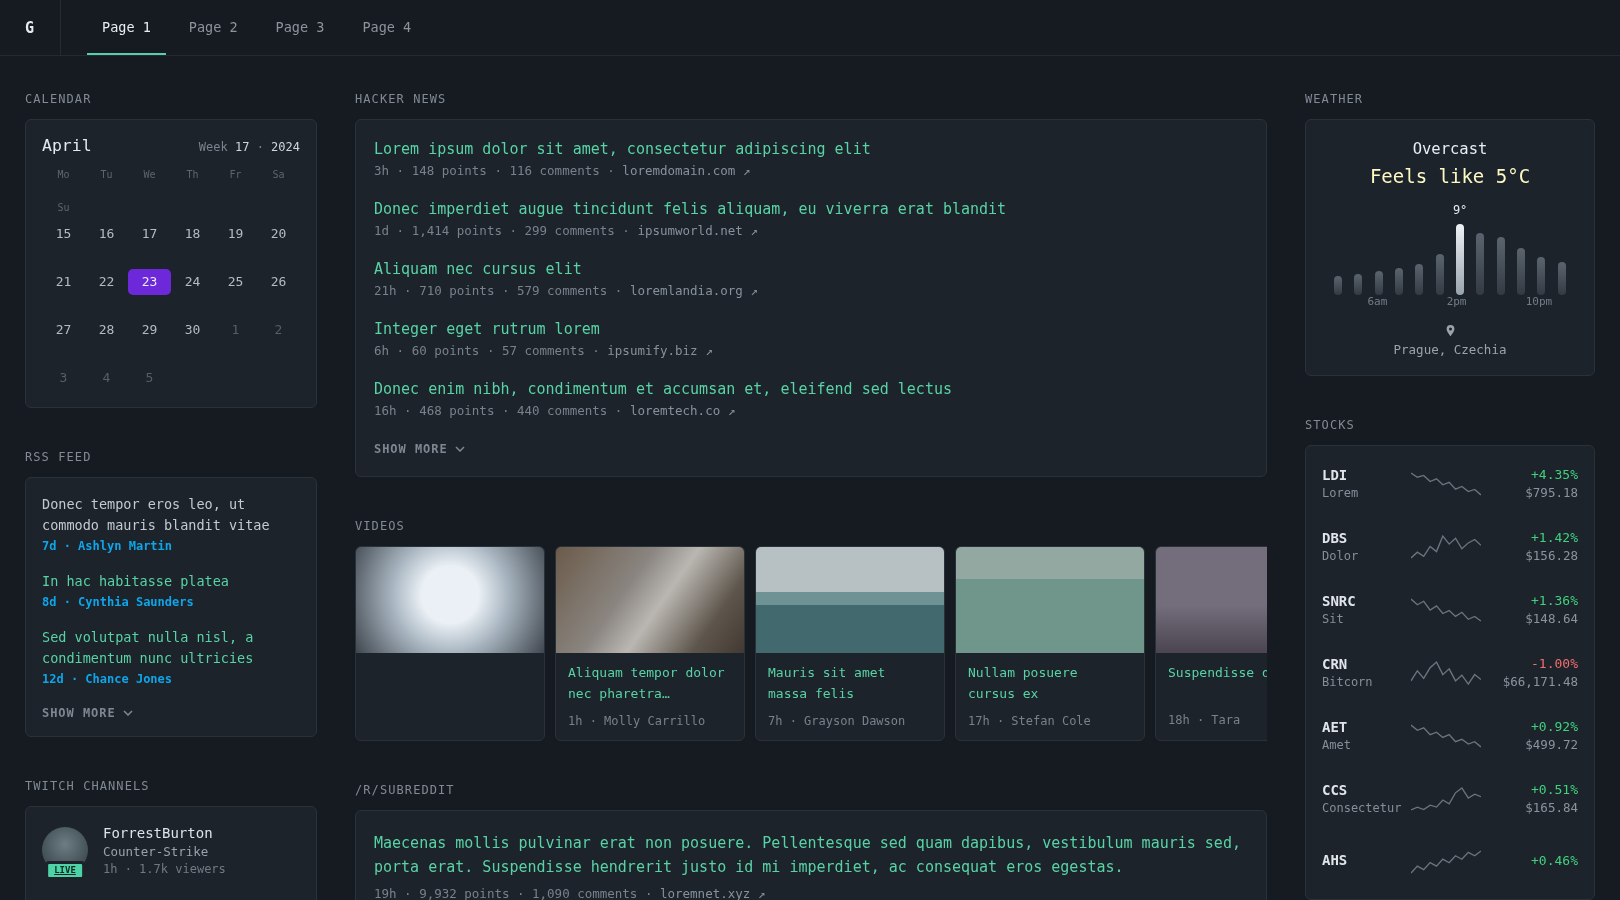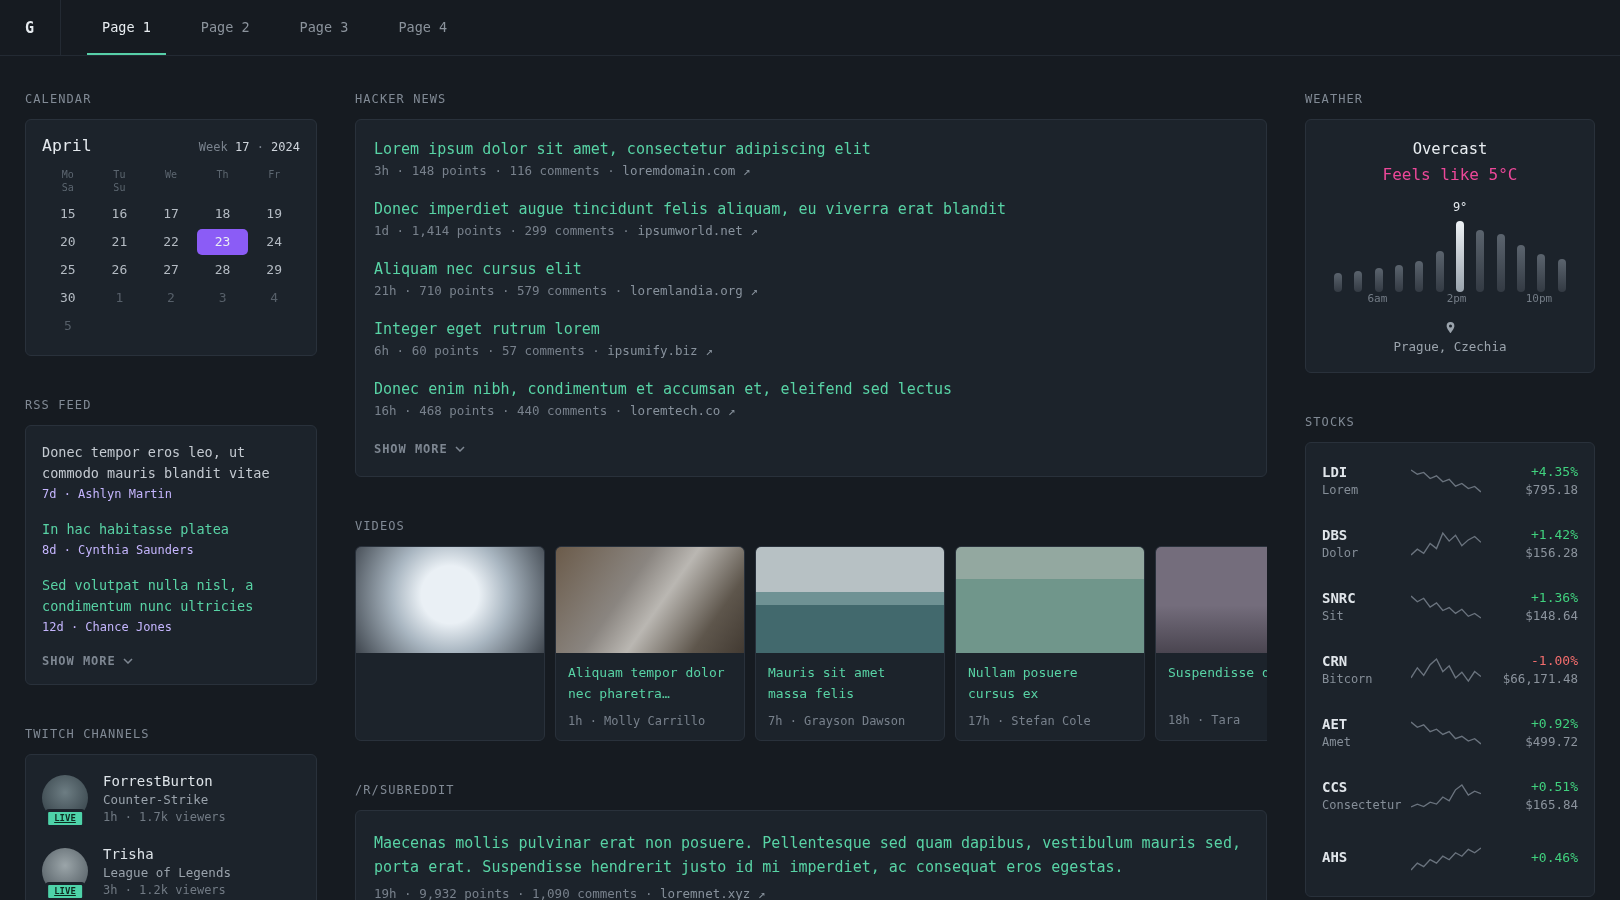--- a/index.html
+++ b/index.html
@@ -15,21 +15,21 @@
   
   .topbar {
     height:56px; display:flex; align-items:stretch;
     padding:0 25px; border-bottom:1px solid #232a33;
   }
   .logo {
     display:flex; align-items:center; padding-right:26px; margin-right:26px;
     border-right:1px solid #232a33;
     color:#e6ebef; font-weight:bold; font-size:15px;
   }
-  .tabs { display:flex; gap:20px; }
+  .tabs { display:flex; gap:8px; }
   .tab {
     display:flex; align-items:center; padding:0 15px;
     color:#8b939c; font-size:13.5px; border-bottom:2px solid transparent;
   }
   .tab.active { color:#e8edf1; border-bottom-color:#57cfa8; }
 
   
   main { display:flex; gap:38px; padding:36px 25px 0 25px; }
   .col-left  { width:292px; flex:none; }
   .col-center{ flex:1; min-width:0; }
@@ -43,36 +43,36 @@
     background:#1c232b; border:1px solid #29313b; border-radius:6px;
   }
 
   
   .cal-card { padding:16px; }
   .cal-head { display:flex; justify-content:space-between; align-items:baseline; margin-bottom:14px;gap:12px; }
   .cal-month { font-size:16.5px; color:#e4e9ee; }
   .cal-week { font-size:12px; }
   .dimtxt { color:#79828d; }
   .littxt { color:#cfd5dc; }
-  .cal-grid { display:grid; grid-template-columns:repeat(5,1fr); row-gap:2px; }
+  .cal-grid { display:grid; grid-template-columns:repeat(6,1fr); row-gap:22px; }
   .dow { text-align:center; font-size:10px; color:#5c6670; }
   .cal-dow { margin-bottom:8px; }
   .day {
     text-align:center; font-size:13px; color:#b4bbc3;
     height:26px; line-height:26px; border-radius:5px;
   }
-  .day.selected { background:#8b5cf6; color:#e9eef2; }
+  .day.selected { background:#6d28d9; color:#e9eef2; }
   .day.muted { color:#565f69; }
 
   
   .rss-card { padding:16px; }
   .feed-item { margin-bottom:18px; }
   .item-title { display:block; color:#58d3a5; font-size:13.5px; line-height:1.55; margin-bottom:3px; }
   .item-title.read { color:#c4cad1; }
-  .item-meta { color:#c4b5fd; font-size:12px; }
+  .item-meta { color:#0ea5e9; font-size:12px;font-weight:bold; }
   .show-more {
     background:none; border:none; color:#7e8792; font-family:inherit;
     font-size:12px; font-weight:bold; letter-spacing:.08em;
     display:inline-flex; align-items:center; gap:7px; cursor:pointer; margin-top:2px;
   }
 
   
   .twitch-card { padding:18px 16px; }
   .channel { display:flex; gap:15px; align-items:center; margin-bottom:22px; }
   .av-wrap { position:relative; flex:none; width:46px; }
@@ -110,21 +110,21 @@
   .vtitle { display:block; color:#58d3a5; font-size:13px; line-height:1.6; margin-bottom:9px; min-height:41px; }
   .vmeta { color:#78818c; font-size:12px; }
 
   
   .sub-card { padding:20px 18px; }
   .sub-title { display:block; color:#58d3a5; font-size:15px; line-height:1.62; margin-bottom:7px; }
 
   
   .weather-card { padding:20px 18px 18px; text-align:center; }
   .w-cond { color:#e8edf1; font-size:15.5px; margin-bottom:7px; }
-  .w-feels { color:#ec4899; font-size:16px; }
+  .w-feels { color:#fef9c3; font-size:19px; }
   .w-chart { display:flex; align-items:flex-end; margin-top:34px; height:74px; padding:0 4px; }
   .wcol { flex:1; position:relative; display:flex; justify-content:center; align-items:flex-end; height:100%; }
   .wbar { width:8px; border-radius:4px; background:linear-gradient(180deg, #5b646e, #333a43); }
   .wbar.hot { background:linear-gradient(180deg, #eef2f5, #99a3ad); }
   .wlabel {
     position:absolute; top:-18px; left:50%; transform:translateX(-50%);
     color:#e6ebf0; font-size:12px; white-space:nowrap;
   }
   .w-times { display:flex; padding:0 4px; }
   .wtime { flex:1; text-align:center; color:#737c86; font-size:11px; }

